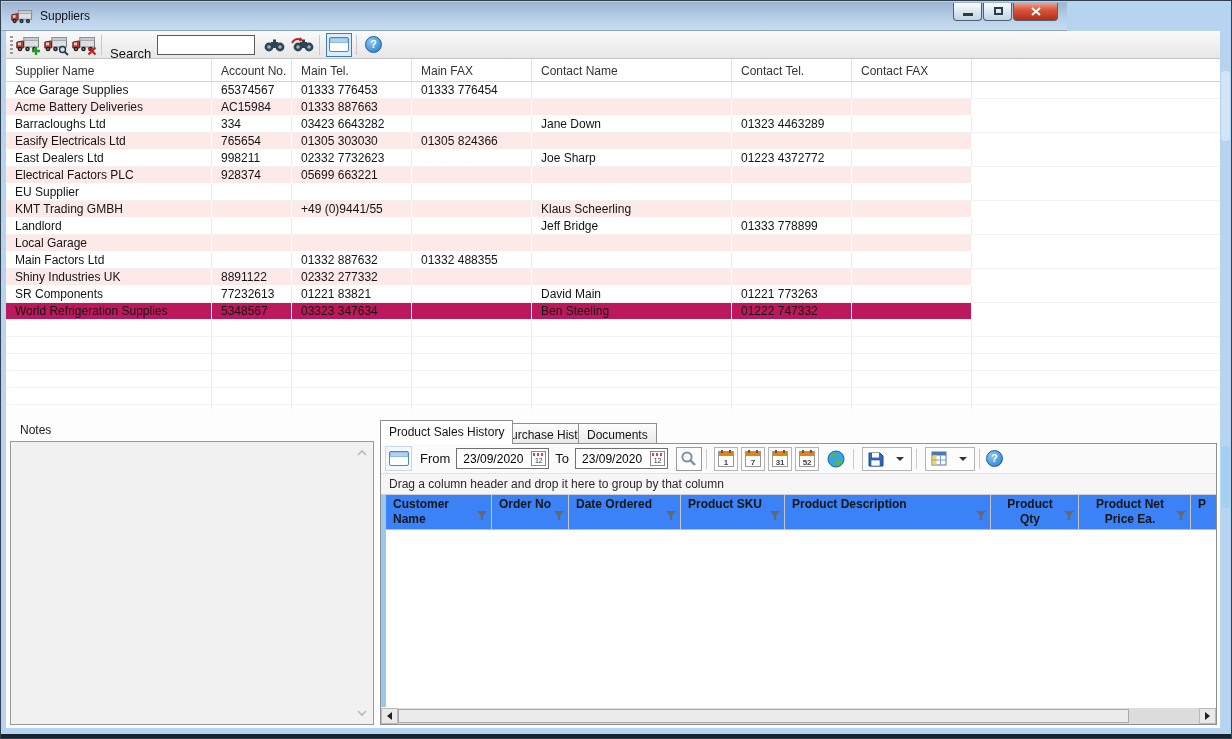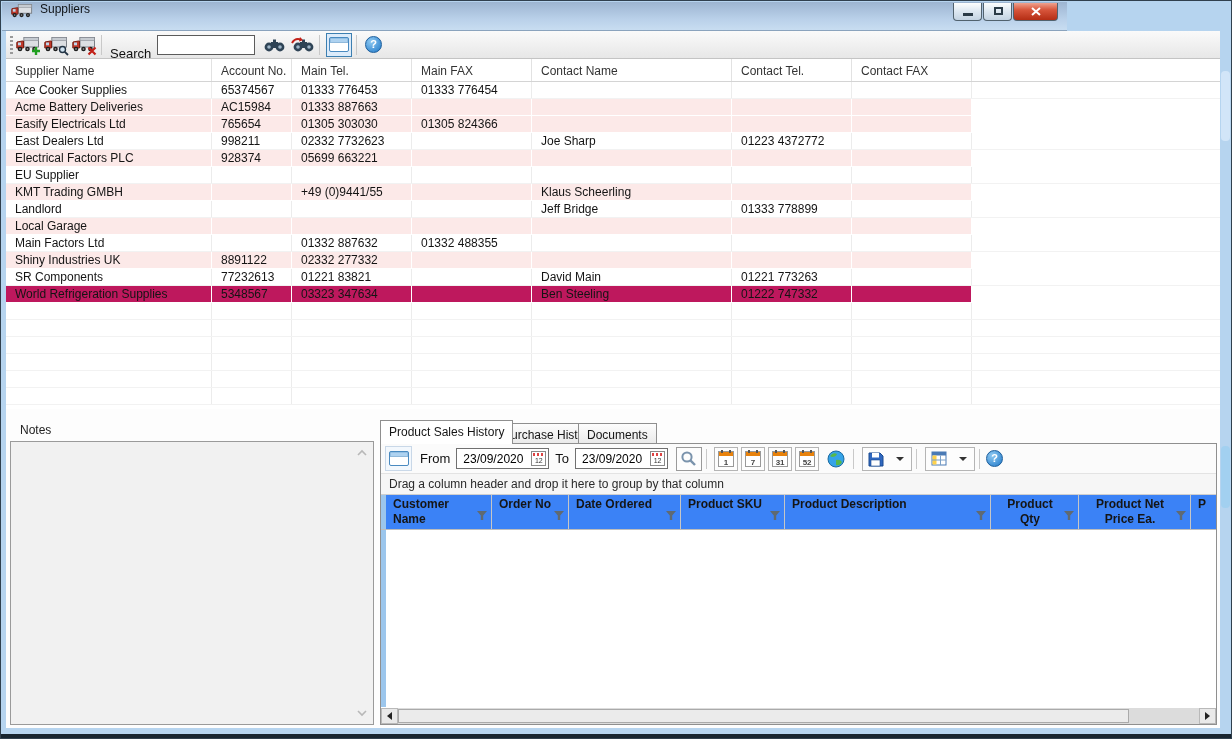--- a/index.html
+++ b/index.html
@@ -2,21 +2,21 @@
 <html><head>
 <meta charset="utf-8">
 <style>
   * { margin:0; padding:0; box-sizing:border-box; }
   html,body { width:1232px; height:739px; font-family:"Liberation Sans", sans-serif; }
   .win { position:relative; width:1232px; height:739px; background:#b6d4ef; border:1px solid #30404e; overflow:hidden; }
 
   
   .titlebar { position:absolute; left:1px; top:1px; width:1065px; height:29px;
     background:linear-gradient(#9db5d1,#b9d0e9 60%,#c8ddf1); border-bottom:1px solid #8aa3bd;
-    display:flex; align-items:flex-start; }
+    display:flex; align-items:center; }
   .title-icon { margin-left:9px; width:22px; height:17px; }
   .title-text { margin-left:7px; font-size:12px; color:#101418; }
   .winbtns { position:absolute; right:9px; top:1px; display:flex; }
   .wbtn { height:18px; border:1px solid #51626e; border-top:none; border-radius:0 0 4px 4px;
     margin-left:1px; position:relative; }
   .wbtn.min,.wbtn.max { width:29px; background:linear-gradient(#fdfefe,#dfe9f2 45%,#c3d3e2); }
   .wbtn.close { width:45px; background:linear-gradient(#f0a28e,#d8563c 40%,#b42d14); }
   .glyph-min { position:absolute; left:9px; bottom:4px; width:10px; height:3px; background:#2b3b47; }
   .glyph-max { position:absolute; left:10px; top:4px; width:9px; height:8px; border:2px solid #2b3b47; background:transparent; }
 
@@ -236,35 +236,44 @@
     <div class="sup-header">
       <div class="shc c0">Supplier Name</div>
       <div class="shc c1">Account No.</div>
       <div class="shc c2">Main Tel.</div>
       <div class="shc c3">Main FAX</div>
       <div class="shc c4">Contact Name</div>
       <div class="shc c5">Contact Tel.</div>
       <div class="shc c6">Contact FAX</div>
     </div>
     <div class="sr">
-      <span class="sc c0">Ace Cooker Supplies</span>
+      <span class="sc c0">Ace Garage Supplies</span>
         <span class="sc c1">65374567</span>
         <span class="sc c2">01333 776453</span>
         <span class="sc c3">01333 776454</span>
         <span class="sc c4"></span>
         <span class="sc c5"></span>
         <span class="sc c6"></span>
     </div>
     <div class="sr p">
       <span class="sc c0">Acme Battery Deliveries</span>
         <span class="sc c1">AC15984</span>
         <span class="sc c2">01333 887663</span>
         <span class="sc c3"></span>
         <span class="sc c4"></span>
         <span class="sc c5"></span>
+        <span class="sc c6"></span>
+    </div>
+    <div class="sr">
+      <span class="sc c0">Barracloughs Ltd</span>
+        <span class="sc c1">334</span>
+        <span class="sc c2">03423 6643282</span>
+        <span class="sc c3"></span>
+        <span class="sc c4">Jane Down</span>
+        <span class="sc c5">01323 4463289</span>
         <span class="sc c6"></span>
     </div>
     <div class="sr p">
       <span class="sc c0">Easify Electricals Ltd</span>
         <span class="sc c1">765654</span>
         <span class="sc c2">01305 303030</span>
         <span class="sc c3">01305 824366</span>
         <span class="sc c4"></span>
         <span class="sc c5"></span>
         <span class="sc c6"></span>

